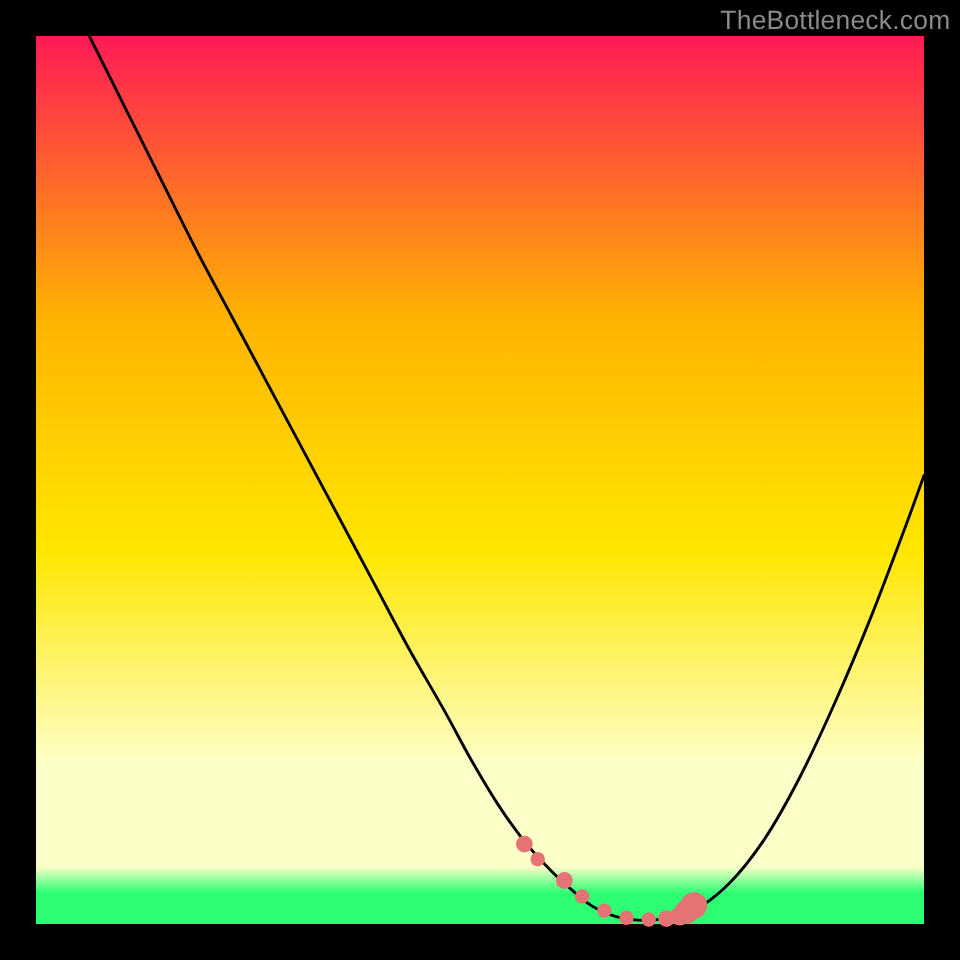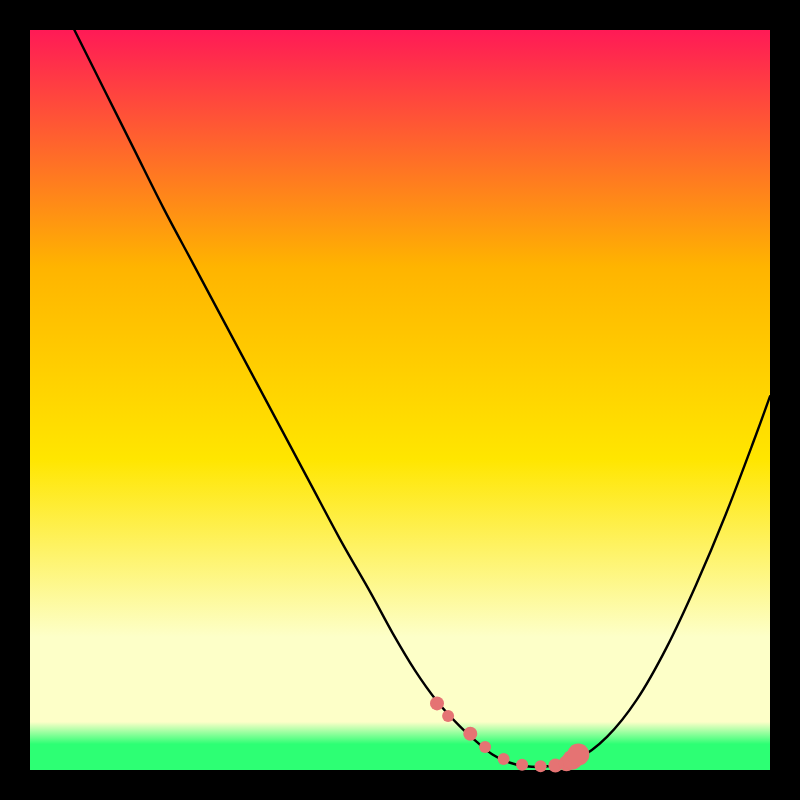--- a/index.html
+++ b/index.html
@@ -74,13 +74,14 @@
         <circle cx="473.6" cy="728.9" r="6" fill="#e57373" stroke="#d86a6a" stroke-width="0"></circle>
         <circle cx="492.1" cy="734.82" r="6" fill="#e57373" stroke="#d86a6a" stroke-width="0"></circle>
         <circle cx="510.59999999999997" cy="736.3" r="6" fill="#e57373" stroke="#d86a6a" stroke-width="0"></circle>
         <circle cx="525.4" cy="735.56" r="7" fill="#e57373" stroke="#d86a6a" stroke-width="0"></circle>
         <circle cx="536.5" cy="733.34" r="8" fill="#e57373" stroke="#d86a6a" stroke-width="0"></circle>
         <circle cx="542.42" cy="729.64" r="10" fill="#e57373" stroke="#d86a6a" stroke-width="0"></circle>
         <circle cx="548.34" cy="724.46" r="11" fill="#e57373" stroke="#d86a6a" stroke-width="0"></circle>
       </g>
   </svg>
 
+  <div class="watermark">TheBottleneck.com</div>
 </div>
 
 </body></html>

